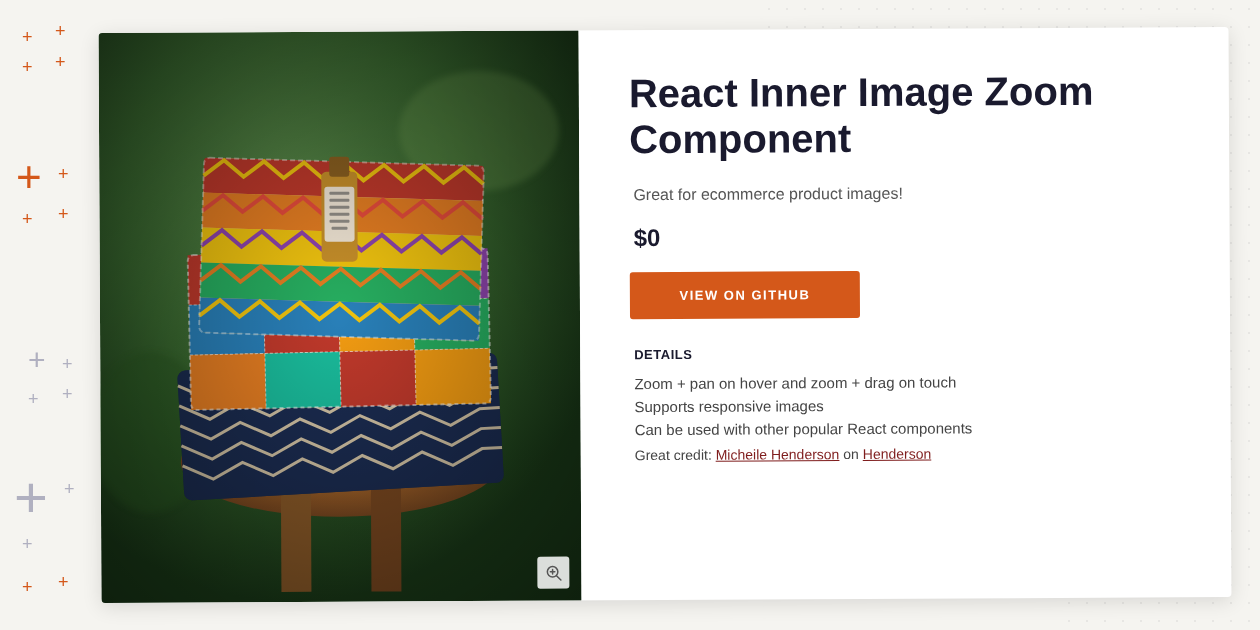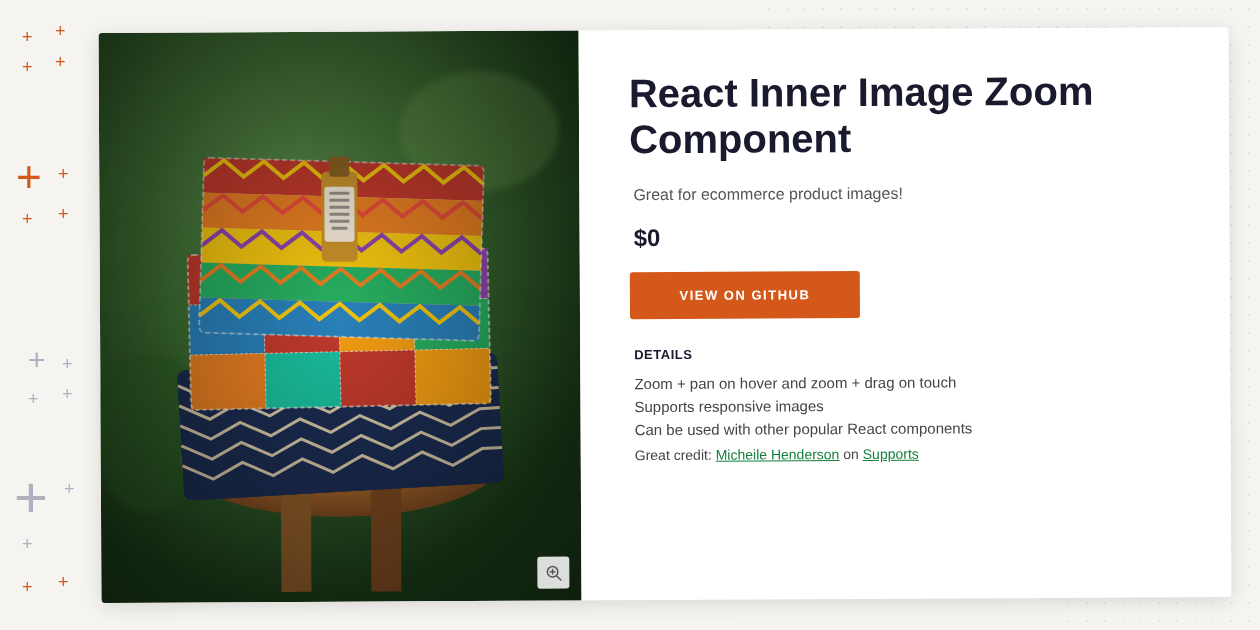--- a/index.html
+++ b/index.html
@@ -157,21 +157,21 @@
       content: '';
     }
 
     .photo-credit {
       font-size: 14px;
       color: #444;
       margin-top: 6px;
     }
 
     .photo-credit a {
-      color: #15803d;
+      color: #7f1d1d;
       text-decoration: underline;
     }
 
     
     .plus-orange {
       color: #d4581a;
       font-size: 28px;
     }
 
     .plus-gray {
@@ -366,18 +366,18 @@
     <button class="github-btn">VIEW ON GITHUB</button>
 
     <div class="details-section">
       <p class="details-label">DETAILS</p>
       <ul class="details-list">
         <li>Zoom + pan on hover and zoom + drag on touch</li>
         <li>Supports responsive images</li>
         <li>Can be used with other popular React components</li>
       </ul>
       <p class="photo-credit">
-        <span>Great credit: </span><a href="#">Micheile Henderson</a><span> on </span><a href="#">Supports</a>
+        <span>Great credit: </span><a href="#">Micheile Henderson</a><span> on </span><a href="#">Henderson</a>
       </p>
     </div>
   </div>
 
 </div>
 
 </body></html>

